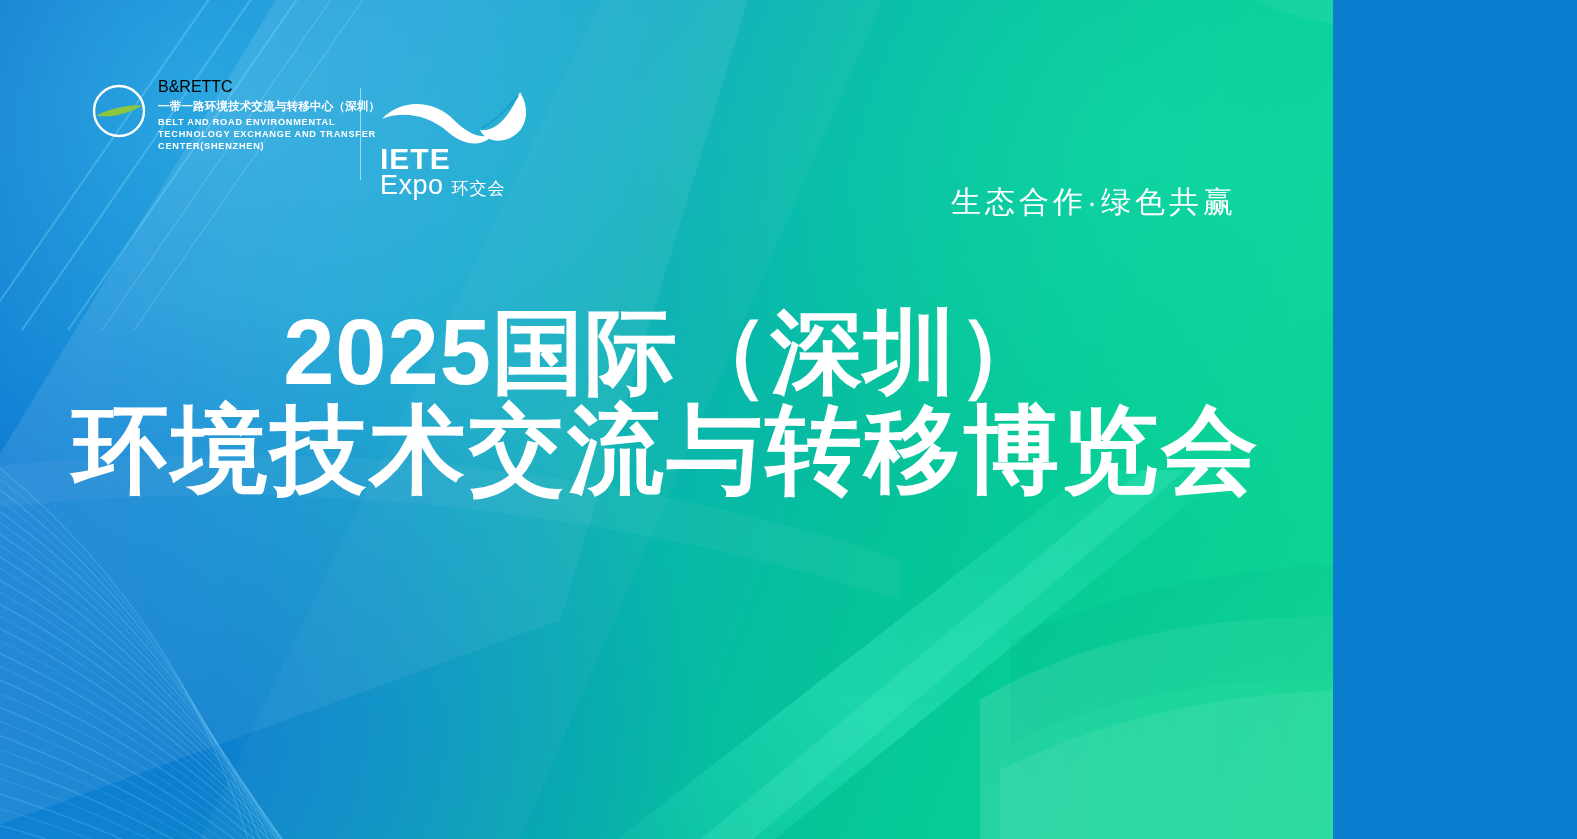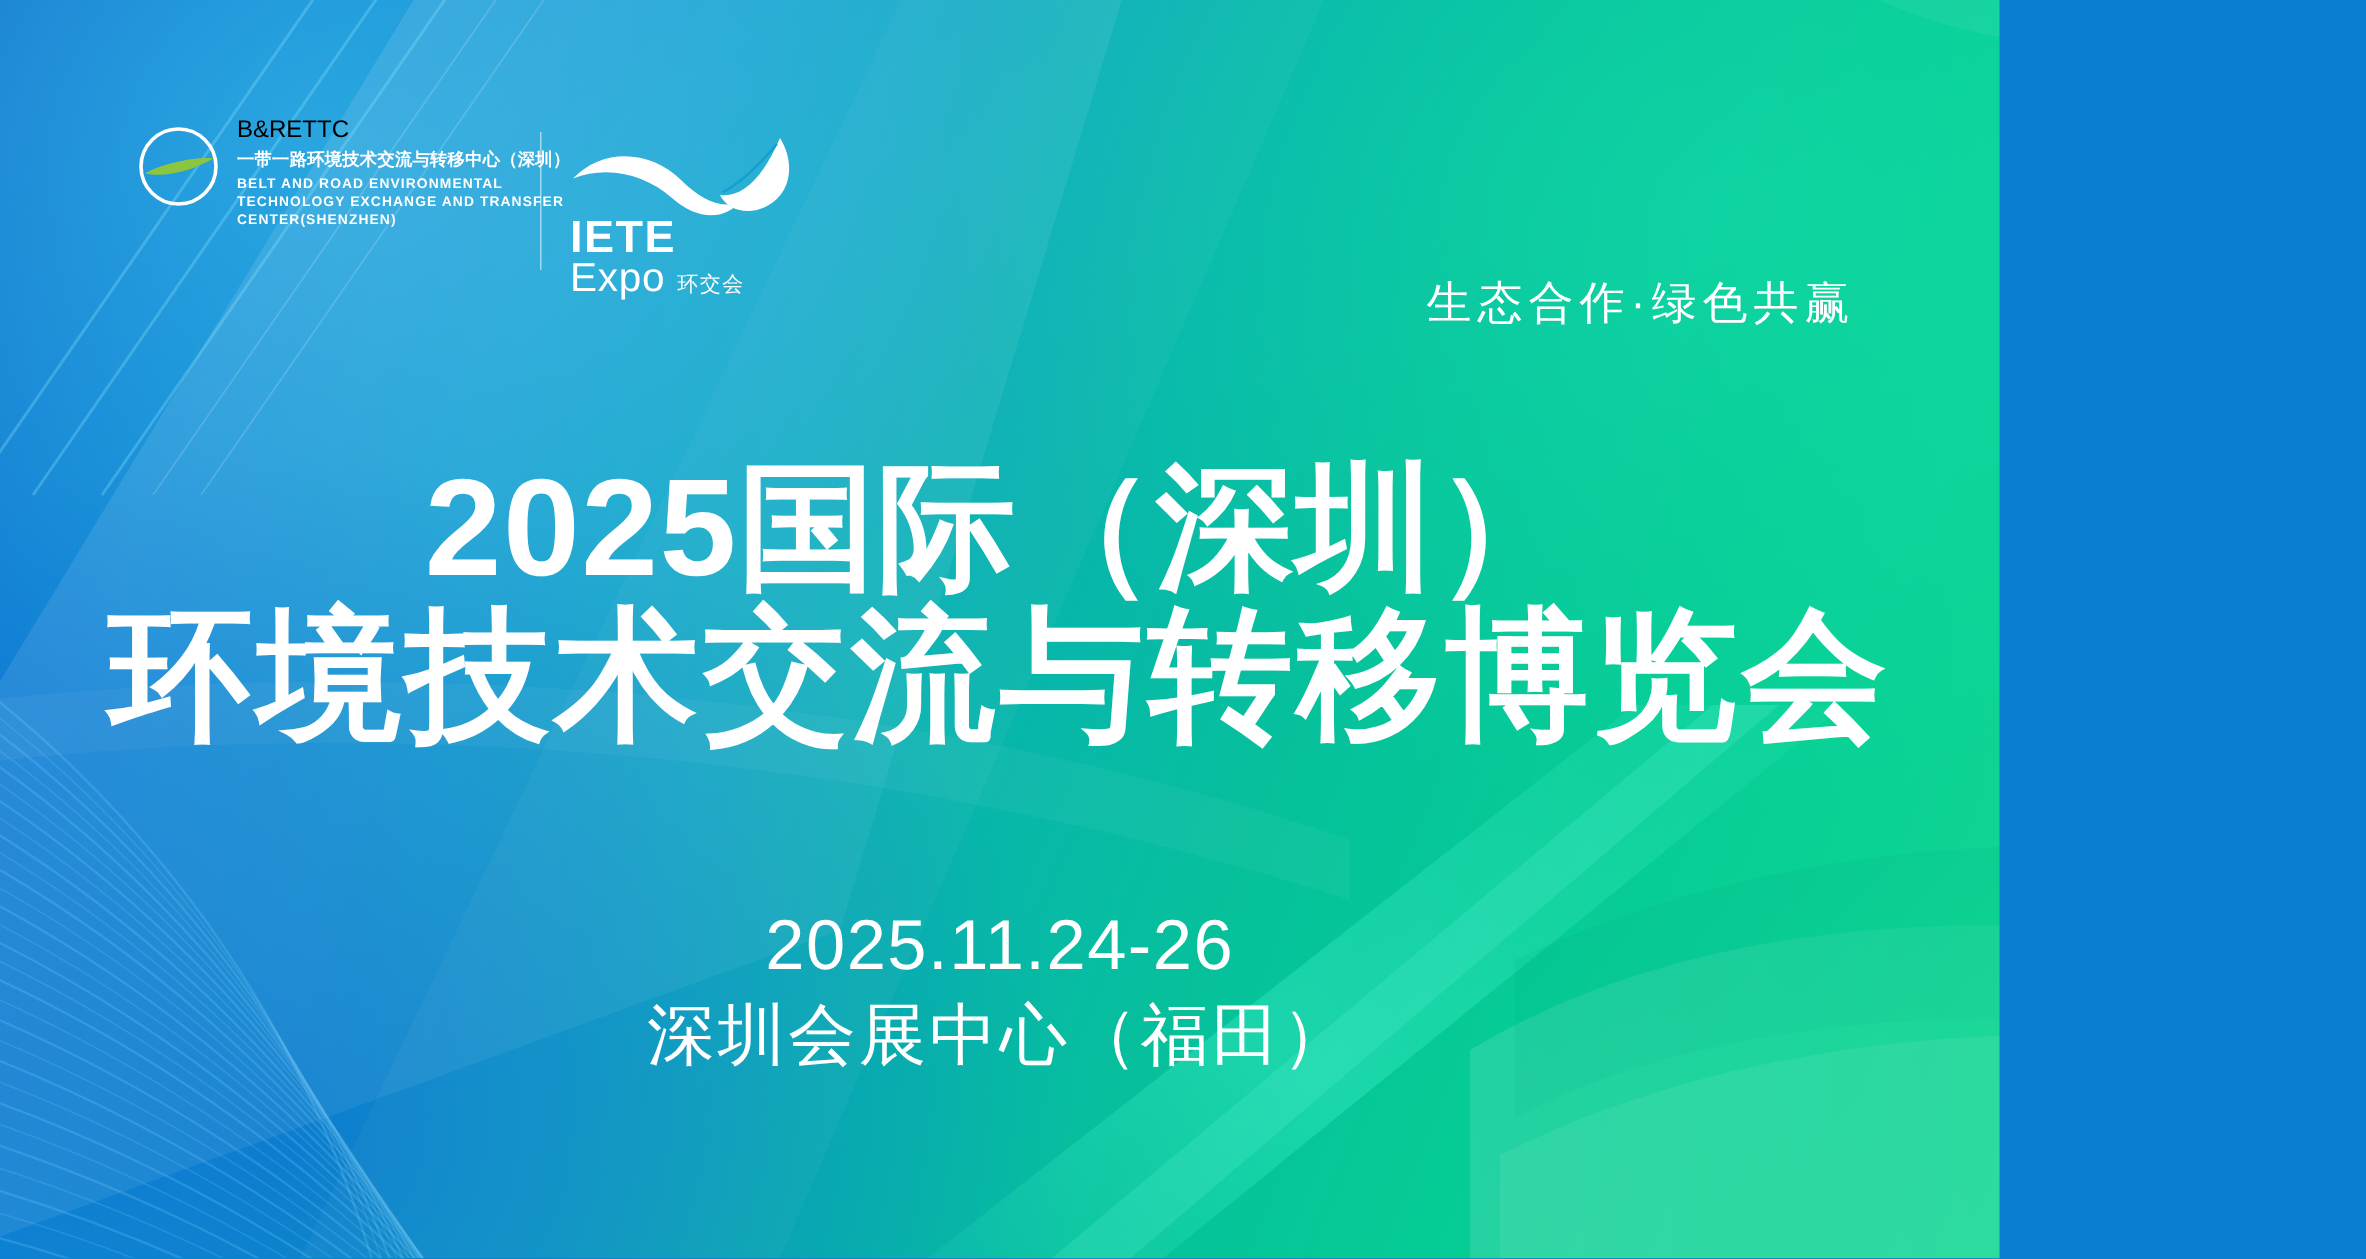--- a/index.html
+++ b/index.html
@@ -66,21 +66,21 @@
   }
 
   .iete { position:absolute; left:378px; top:12px; width:160px; height:105px; }
   .iete-wave { position:absolute; left:0; top:0; width:160px; height:66px; }
   .iete-t1 {
     position:absolute; left:2px; top:54px;
     color:#fff; font-size:30px; font-weight:bold; letter-spacing:1px; line-height:1;
   }
   .iete-t2row { position:absolute; left:2px; top:82px; display:flex; align-items:baseline;text-align:center; }
   .iete-t2 { color:#fff; font-size:27px; font-weight:300; letter-spacing:.5px; line-height:1; }
-  .iete-t3 { color:#fff; font-size:14px; font-weight:400; margin-left:8px; letter-spacing:1px; line-height:1; }
+  .iete-t3 { color:#fff; font-size:17px; font-weight:400; margin-left:8px; letter-spacing:1px; line-height:1; }
 
   .tagline {
     position:absolute; right:96px; top:104px;
     color:#ffffff; font-size:30px; font-weight:400; letter-spacing:4px; white-space:nowrap;
   }
 
   
   .titles { position:absolute; left:0; right:0; top:263px; text-align:center;margin-top:40px; }
   .t-line1 {
     color:#ffffff; font-size:92px; font-weight:bold; line-height:1.07;
@@ -237,19 +237,15 @@
       </div>
 
       <div class="tagline">生态合作·绿色共赢</div>
     </div>
 
     <div class="titles">
       <div class="t-line1">2025国际（深圳）</div>
       <div class="t-line2">环境技术交流与转移博览会</div>
     </div>
 
-    <div class="meta">
-      <div class="m-date">2025.11.24-26</div>
-      <div class="m-venue">深圳会展中心（福田）</div>
-    </div>
 
   </div>
 </div>
 
 </body></html>

